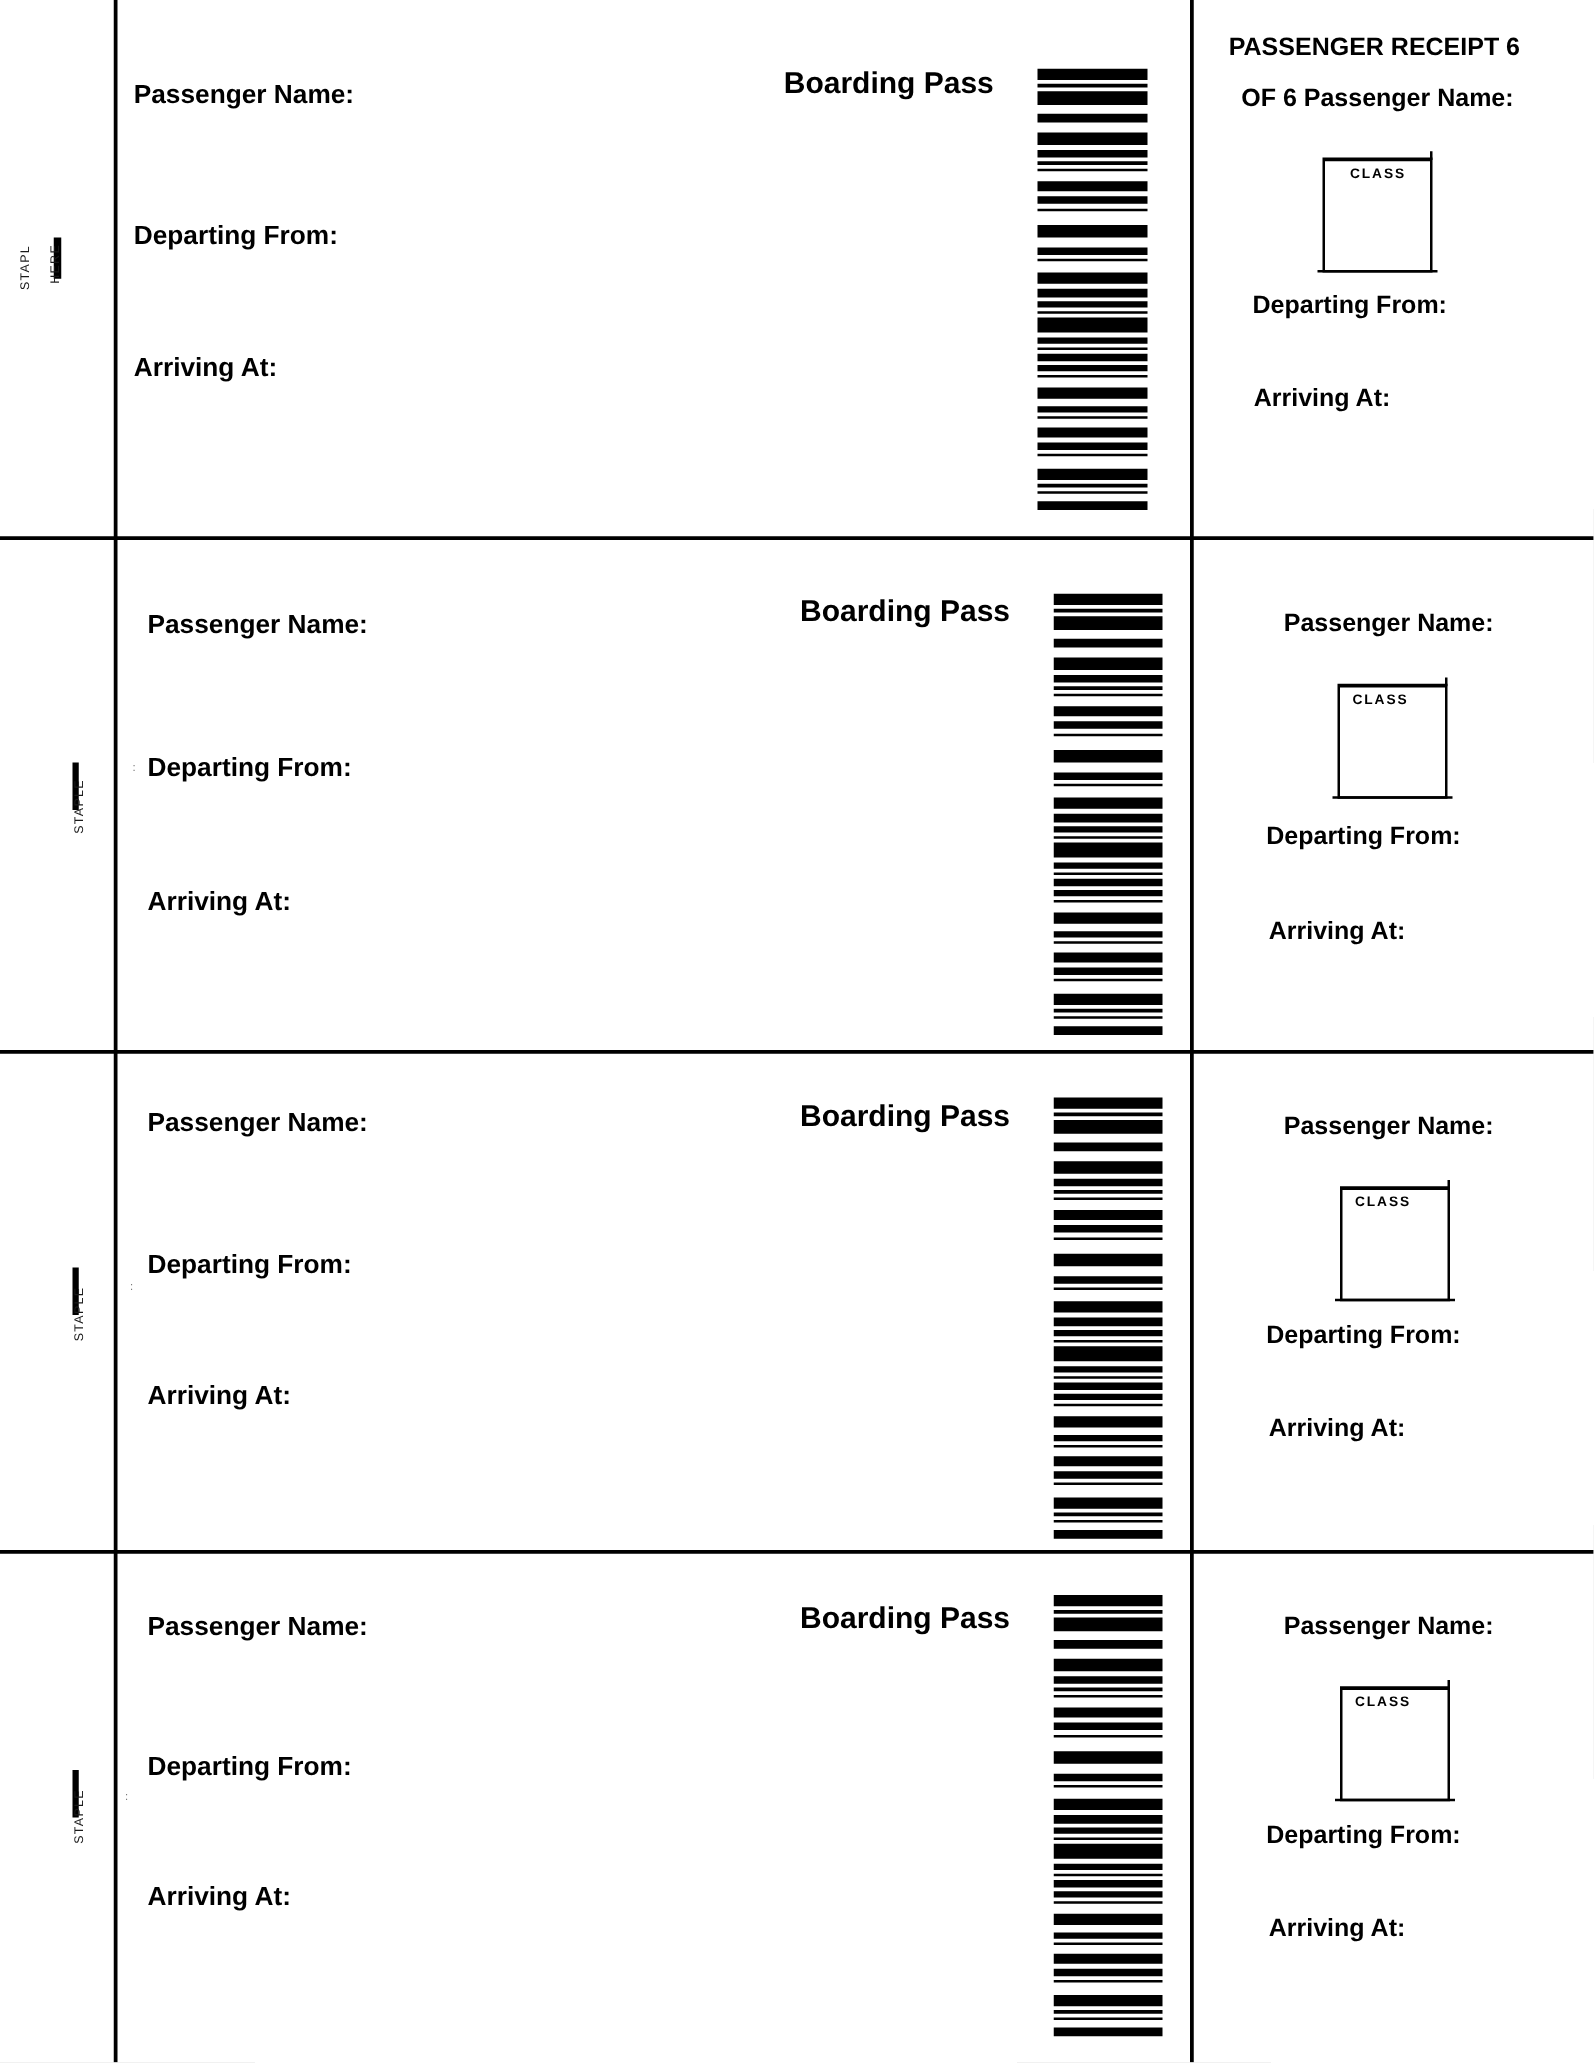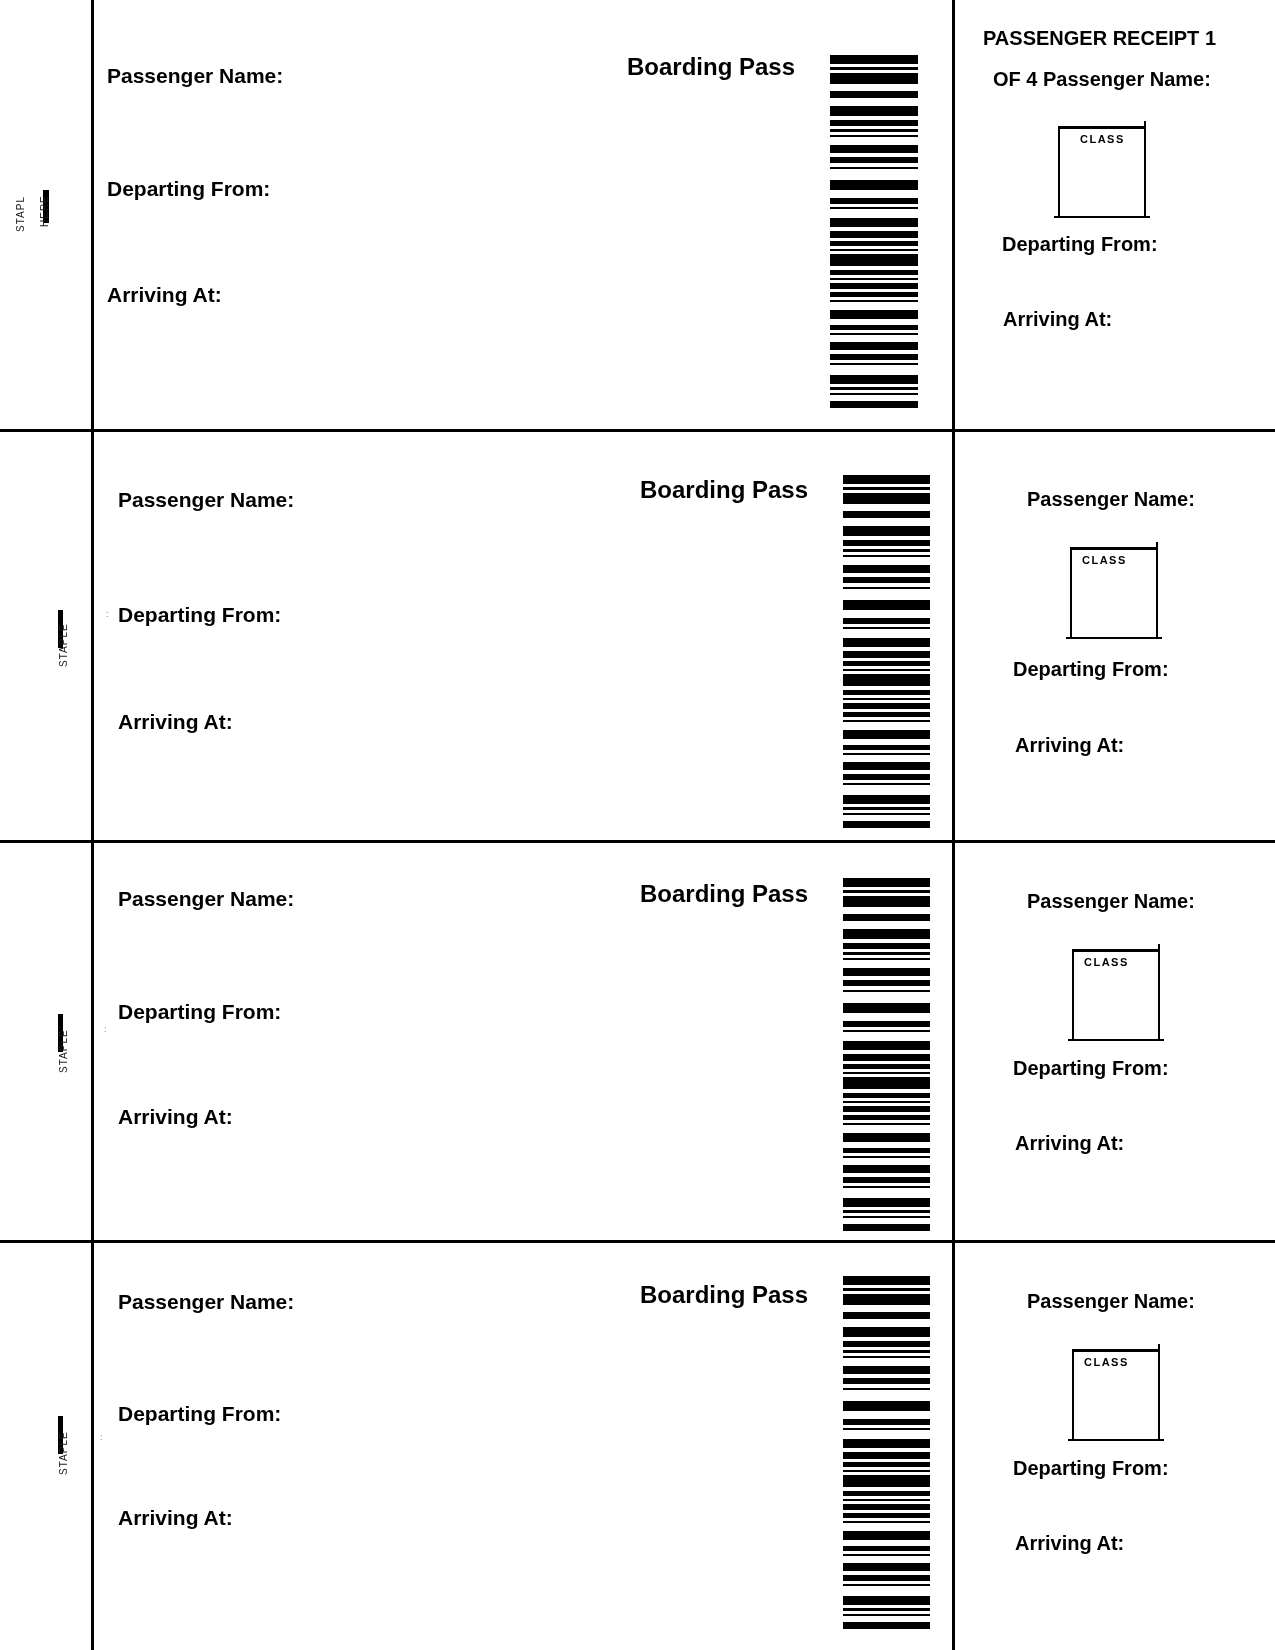--- a/index.html
+++ b/index.html
@@ -116,22 +116,22 @@
         <div style="height: 10px;"></div>
         <div style="height: 9px; background: rgb(0, 0, 0);"></div>
         <div style="height: 3px;"></div>
         <div style="height: 3px; background: rgb(0, 0, 0);"></div>
         <div style="height: 3px;"></div>
         <div style="height: 2px; background: rgb(0, 0, 0);"></div>
         <div style="height: 6px;"></div>
         <div style="height: 7px; background: rgb(0, 0, 0);"></div>
       </div>
 
-    <div class="hdr" style="left:983px; top:27px;">PASSENGER RECEIPT 1</div>
-    <div class="hdr" style="left:993px; top:68px;">OF 4 Passenger Name:</div>
+    <div class="hdr" style="left:983px; top:27px;">PASSENGER RECEIPT 6</div>
+    <div class="hdr" style="left:993px; top:68px;">OF 6 Passenger Name:</div>
     <div class="class-box" style="left:1058px; top:126px;"></div>
     <div class="class-lbl" style="left:1080px; top:133px;">CLASS</div>
     <div class="rlbl" style="left:1002px; top:233px;">Departing From:</div>
     <div class="rlbl" style="left:1003px; top:308px;">Arriving At:</div>
   </div>
 
   <div class="section" style="top:432px; height:408px;">
     <div class="staple-bar" style="left:58px; top:178px; width:5px; height:38px;"></div>
     <div class="vtext" style="left:70px; top:223px;">STAPLE</div>
     <div class="stray" style="left:106px; top:178px;">:</div>

